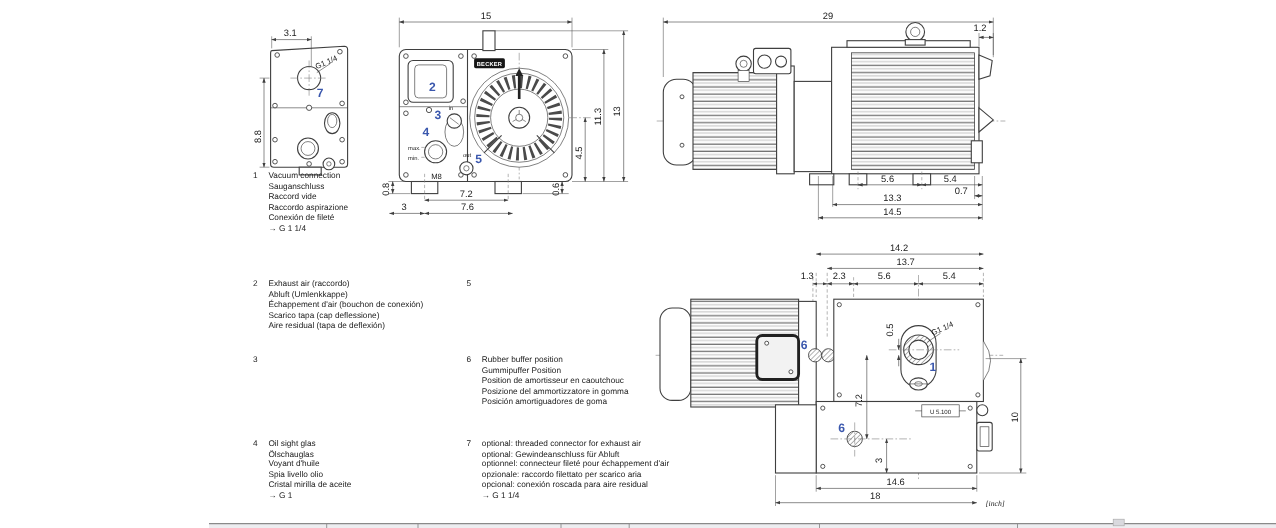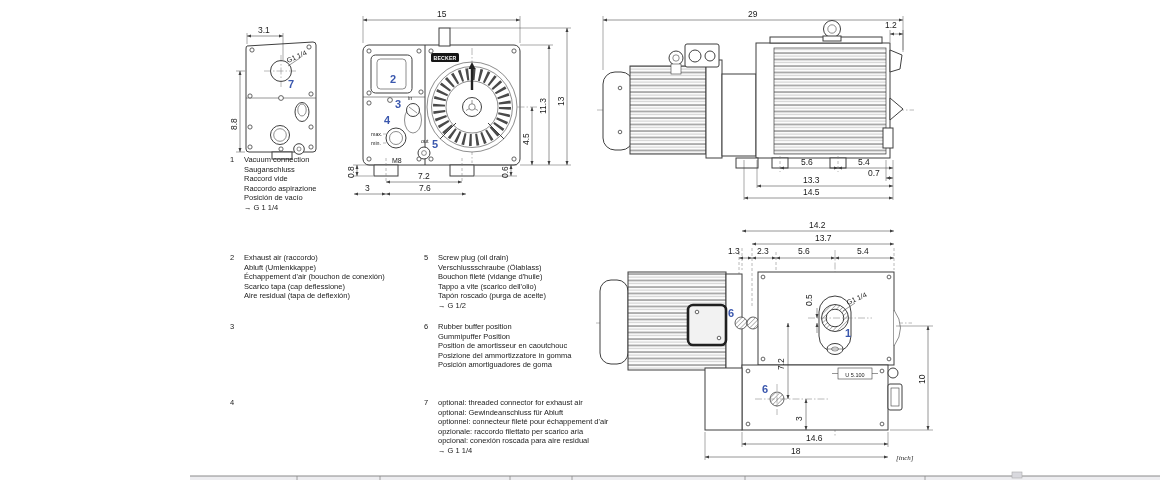--- a/index.html
+++ b/index.html
@@ -423,50 +423,50 @@
   </g>
 </svg>
 
   <div class="lg-item" style="left:230px;top:155px">
     <div class="lg-num">1</div>
     <div class="lg-lines">
       <div>Vacuum connection</div>
         <div>Sauganschluss</div>
       <div>Raccord vide</div>
         <div>Raccordo aspirazione</div>
-      <div>Posición de vacío</div>
+      <div>Conexión de fileté</div>
         <div>→ G 1 1/4</div>
     </div>
   </div>
   <div class="lg-item" style="left:230px;top:253px">
     <div class="lg-num">2</div>
     <div class="lg-lines">
       <div>Exhaust air (raccordo)</div>
         <div>Abluft (Umlenkkappe)</div>
       <div>Échappement d'air (bouchon de conexión)</div>
         <div>Scarico tapa (cap deflessione)</div>
       <div>Aire residual (tapa de deflexión)</div>
     </div>
   </div>
   <div class="lg-item" style="left:230px;top:322px">
     <div class="lg-num">3</div>
   </div>
   <div class="lg-item" style="left:230px;top:398px">
     <div class="lg-num">4</div>
+    <div class="lg-lines">
+      <div>Oil sight glas</div>
+        <div>Ölschauglas</div>
+      <div>Voyant d'huile</div>
+        <div>Spia livello olio</div>
+      <div>Cristal mirilla de aceite</div>
+        <div>→ G 1</div>
+    </div>
   </div>
   <div class="lg-item" style="left:424px;top:253px">
     <div class="lg-num">5</div>
-    <div class="lg-lines">
-      <div>Screw plug (oil drain)</div>
-        <div>Verschlussschraube (Ölablass)</div>
-      <div>Bouchon fileté (vidange d'huile)</div>
-        <div>Tappo a vite (scarico dell'olio)</div>
-      <div>Tapón roscado (purga de aceite)</div>
-        <div>→ G 1/2</div>
-    </div>
   </div>
   <div class="lg-item" style="left:424px;top:322px">
     <div class="lg-num">6</div>
     <div class="lg-lines">
       <div>Rubber buffer position</div>
         <div>Gummipuffer Position</div>
       <div>Position de amortisseur en caoutchouc</div>
         <div>Posizione del ammortizzatore in gomma</div>
       <div>Posición amortiguadores de goma</div>
     </div>

